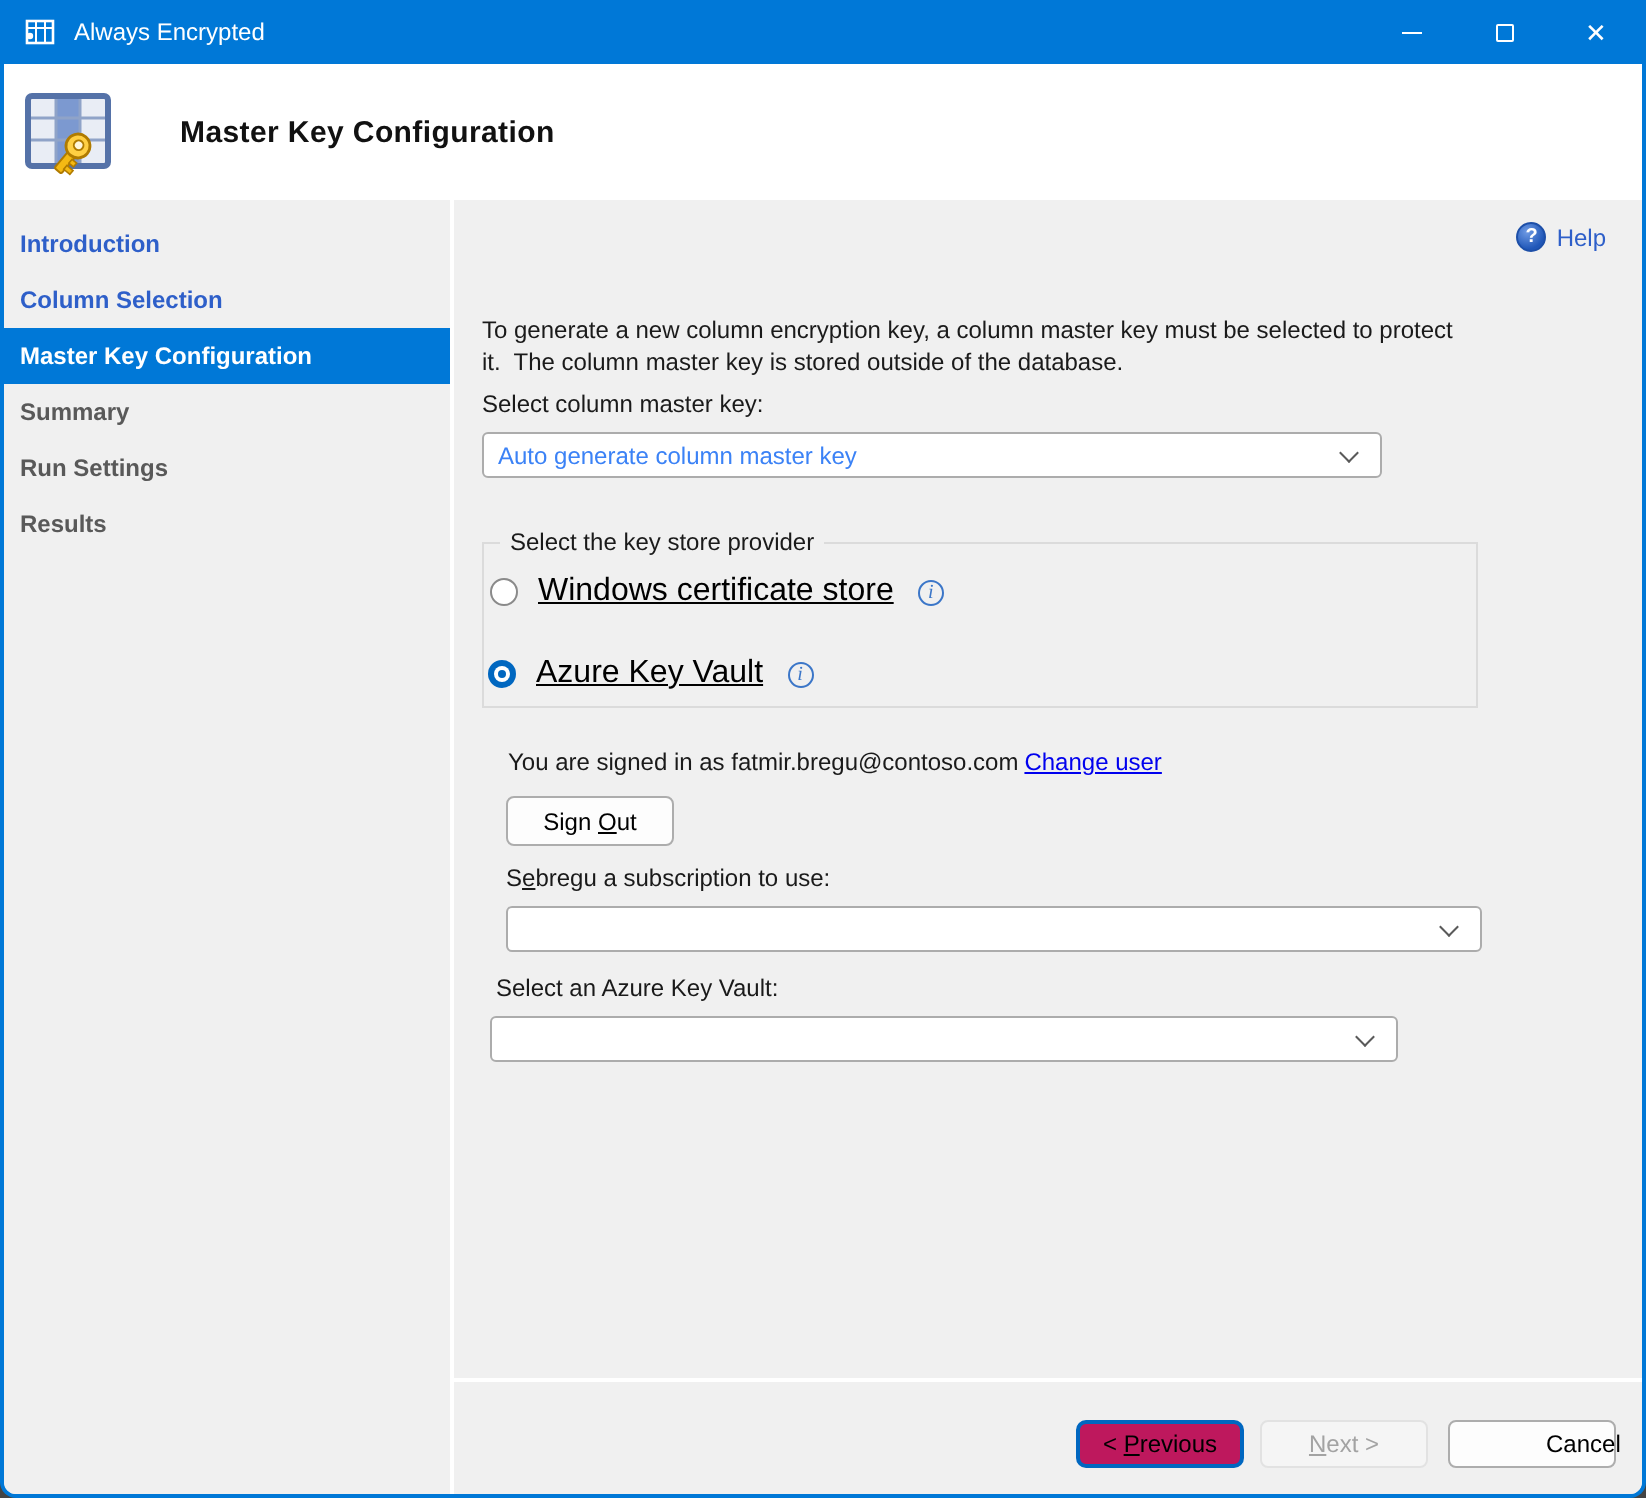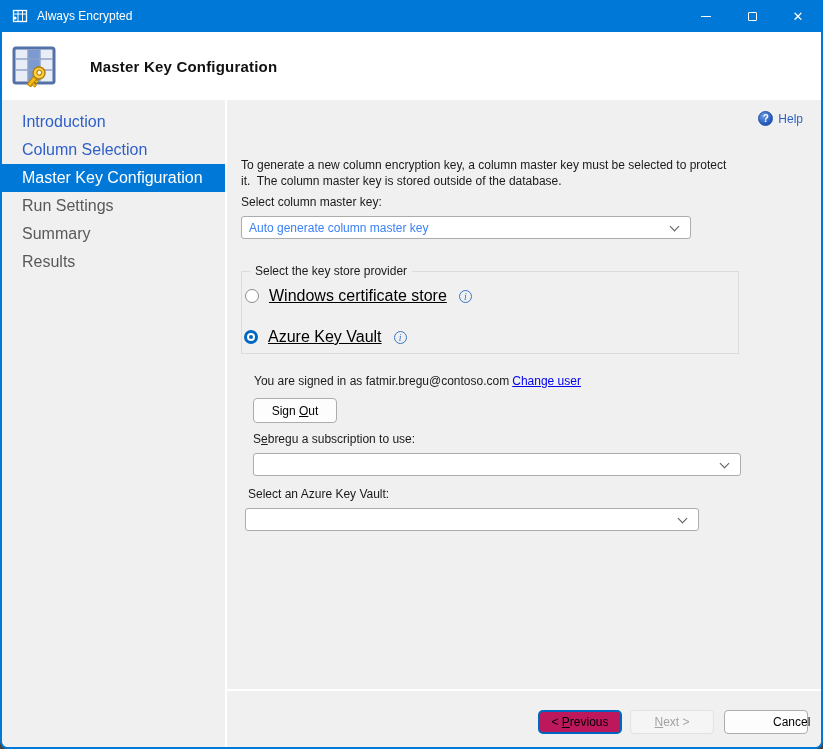--- a/index.html
+++ b/index.html
@@ -36,22 +36,22 @@
   .bodyrow{ display:flex; height:647px; }
   .sidebar{ width:223px; background:#F0F0F0; padding-top:8px; flex:0 0 auto; }
   .vsep{ width:2px; background:#fff; flex:0 0 auto; }
   .rightcol{ flex:1; display:flex; flex-direction:column; }
   .content{ position:relative; height:589px; background:#F0F0F0; font-size:12px; color:#1a1a1a; }
   .hsep{ height:2px; background:#fff; }
   .footer{ position:relative; height:56px; background:#F0F0F0; }
 
   
   .navitem{
-    height:28px; line-height:28px; padding-left:20px; font-size:16px; cursor:pointer;
-    white-space:nowrap; overflow:hidden;
+    height:28px; line-height:28px; padding-left:8px; font-size:12px; cursor:pointer;
+    white-space:nowrap; overflow:hidden;font-weight:bold;
   }
   .navitem.visited{ color:#2E5FC9; }
   .navitem.current{ background:#0078D7; color:#fff; }
   .navitem.upcoming{ color:#595959; }
 
   
   .help{ position:absolute; top:11px; right:18px; display:flex; align-items:center; gap:5px; cursor:pointer; }
   .help-icon{
     width:15px; height:15px; border-radius:50%;
     background:radial-gradient(circle at 35% 30%, #6f9be4, #2057b8 70%);
@@ -159,22 +159,22 @@
     </svg>
     <h1>Master Key Configuration</h1>
   </div>
 
   <div class="bodyrow">
 
     <div class="sidebar">
       <div class="navitem visited">Introduction</div>
       <div class="navitem visited">Column Selection</div>
       <div class="navitem current">Master Key Configuration</div>
+      <div class="navitem upcoming">Summary</div>
       <div class="navitem upcoming">Run Settings</div>
-      <div class="navitem upcoming">Summary</div>
       <div class="navitem upcoming">Results</div>
     </div>
 
     <div class="vsep"></div>
 
     <div class="rightcol">
 
       <div class="content">
 
         <div class="help">

